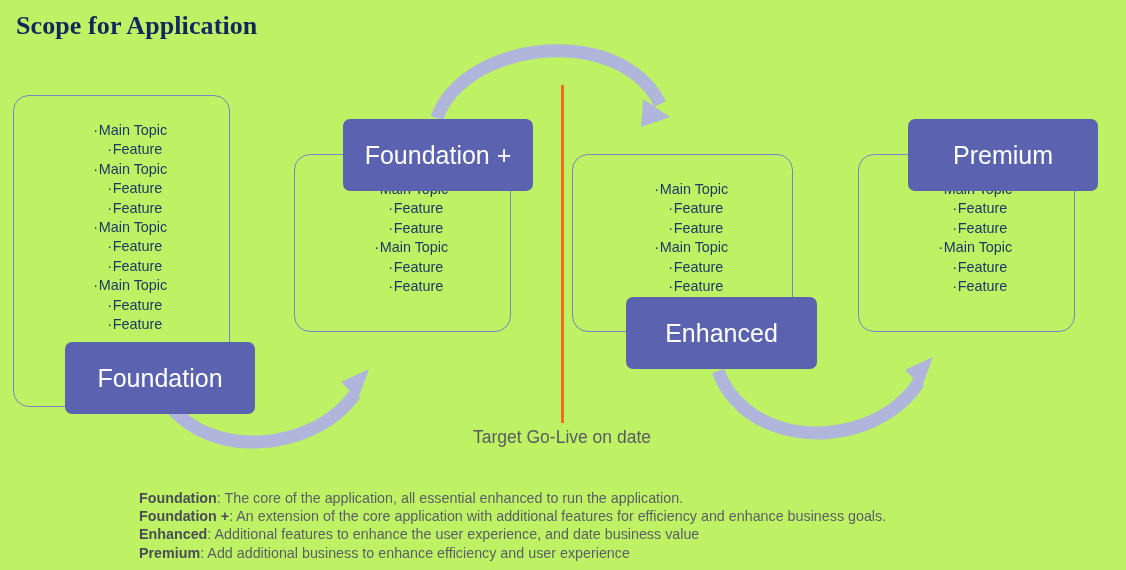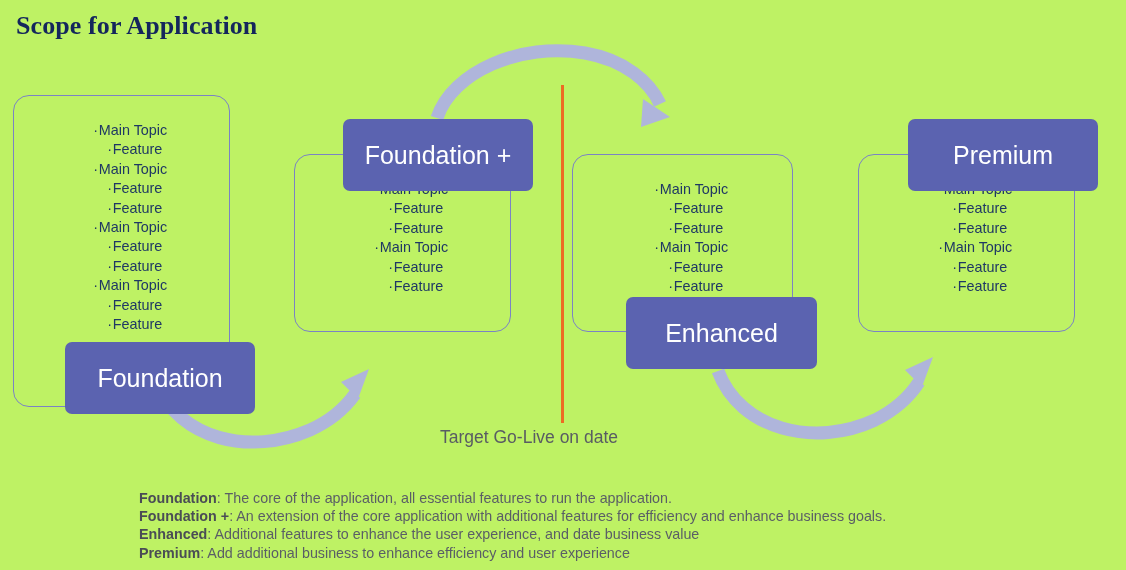--- a/index.html
+++ b/index.html
@@ -49,21 +49,21 @@
     top: 85px;
     width: 2.5px;
     height: 338px;
     background: #ED6B23;
   }
   #divider-label {
     position: absolute;
     left: 440px;
     top: 427px;
     width: 244px;
-    text-align: left;
+    text-align: center;
     font-size: 17.5px;
     color: #595C63;
     white-space: nowrap;
   }
 
   
   .card {
     position: absolute;
     box-sizing: border-box;
     border: 1.6px solid #7B83C4;
@@ -223,19 +223,19 @@
         <li class="lvl-sub">Feature</li>
       </ul>
   </div>
 
   <div class="tier-box" id="tier-foundation">Foundation</div>
   <div class="tier-box" id="tier-foundation-plus">Foundation +</div>
   <div class="tier-box" id="tier-enhanced">Enhanced</div>
   <div class="tier-box" id="tier-premium">Premium</div>
 
   <div id="legend">
-      <div class="legend-line"><span class="legend-term">Foundation</span><span>: The core of the application, all essential features to run the application.</span></div>
+      <div class="legend-line"><span class="legend-term">Foundation</span><span>: The core of the application, all essential enhanced to run the application.</span></div>
       <div class="legend-line"><span class="legend-term">Foundation +</span><span>: An extension of the core application with additional features for efficiency and enhance business goals.</span></div>
       <div class="legend-line"><span class="legend-term">Enhanced</span><span>: Additional features to enhance the user experience, and date business value</span></div>
       <div class="legend-line"><span class="legend-term">Premium</span><span>: Add additional business to enhance efficiency and user experience</span></div>
     </div>
 
 </div>
 
 </body></html>

